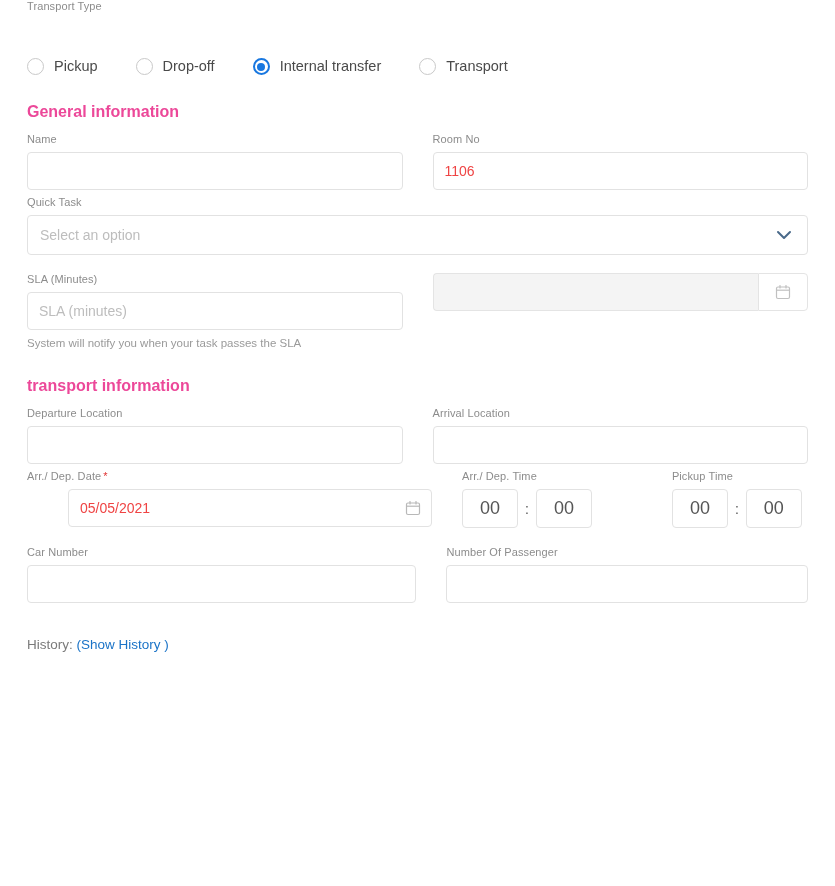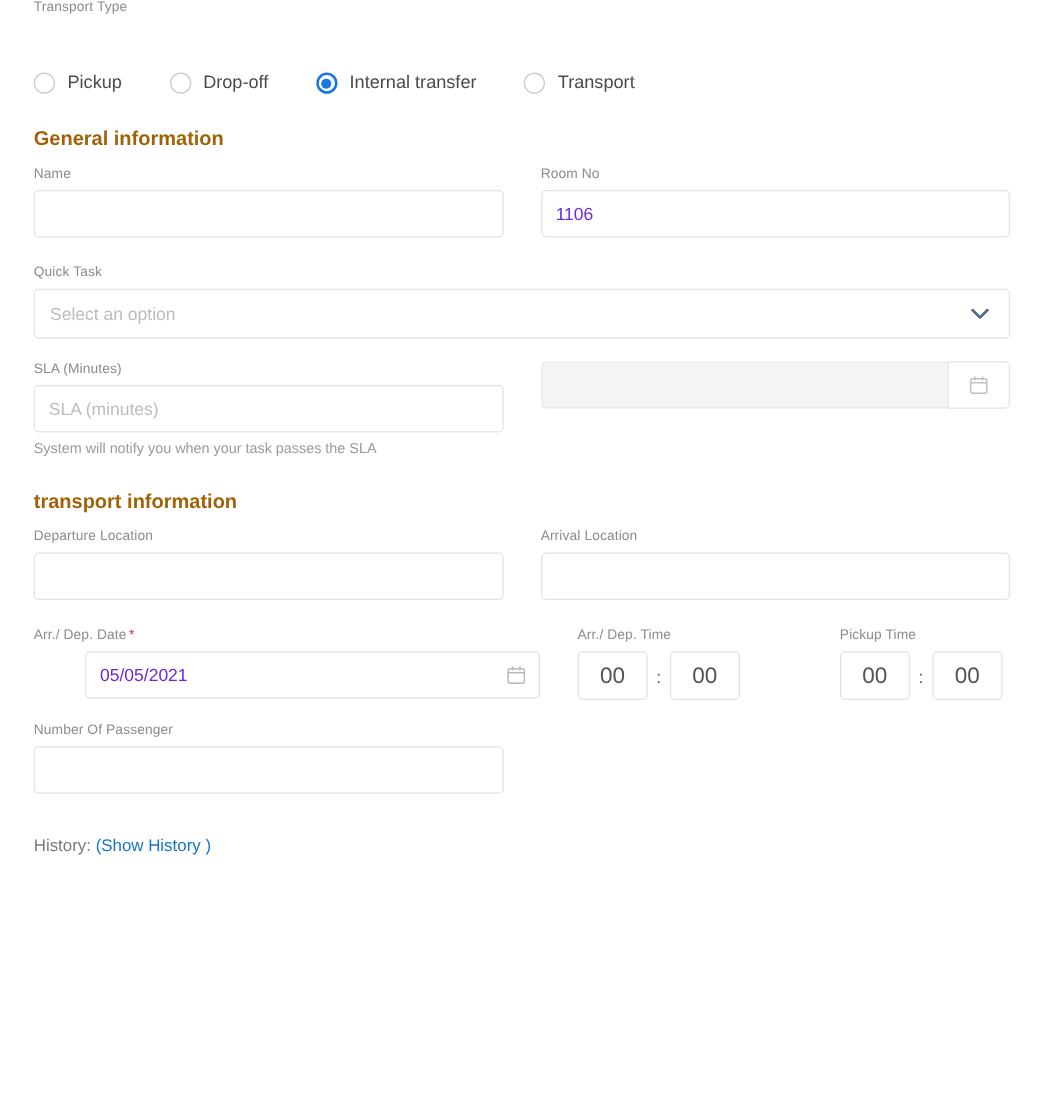--- a/index.html
+++ b/index.html
@@ -22,21 +22,21 @@
     font-size: 11px;
     color: #8c8c8c;
     margin-bottom: 7px;
     display: block;
     letter-spacing: 0.1px;
   }
   .field-label .req { color: #e03131; margin-left: 2px; }
   .section-title {
     font-size: 16px;
     font-weight: bold;
-    color: #a16207;
+    color: #ec4899;
     margin: 0 0 12px 0;
   }
   .radio-row {
     display: flex;
     align-items: center;
     gap: 0;
     margin-top: 14px;
     margin-bottom: 28px;
   }
   .radio-item {
@@ -72,32 +72,32 @@
     border-radius: 50%;
     background: #1877e0;
   }
   .radio-label {
     font-size: 14.5px;
     color: #4a4a4a;
   }
   .row {
     display: flex;
     gap: 30px;
-    margin-bottom: 22px;
+    margin-bottom: 6px;
   }
   .col { flex: 1 1 0; min-width: 0; }
   .input {
     width: 100%;
     height: 38px;
     border: 1px solid #e2e2e2;
     border-radius: 4px;
     background: #fff;
     padding: 0 11px;
     font-size: 14px;
-    color: #6d28d9;
+    color: #ef4444;
     font-family: "Liberation Sans", sans-serif;
     outline: none;
   }
   .input::placeholder { color: #bdbdbd; }
   textarea.input {
     height: 133px;
     padding: 9px 11px;
     resize: vertical;
     line-height: 1.4;
   }
@@ -321,20 +321,24 @@
       <span class="field-label">Pickup Time</span>
       <div class="time-group">
         <div class="time-box">00</div>
         <span class="time-colon">:</span>
         <div class="time-box">00</div>
       </div>
     </div>
   </div>
 
   <div class="sub-row">
+    <div class="sub-col-left">
+      <span class="field-label">Car Number</span>
+      <input class="input" type="text" value="" style="">
+    </div>
     <div style="width:376px;">
       <span class="field-label">Number Of Passenger</span>
       <input class="input" type="text" value="" style="">
     </div>
   </div>
 
   <div class="history-row">
     <span>History:</span>
     <span class="history-link">(Show History )</span>
   </div>

